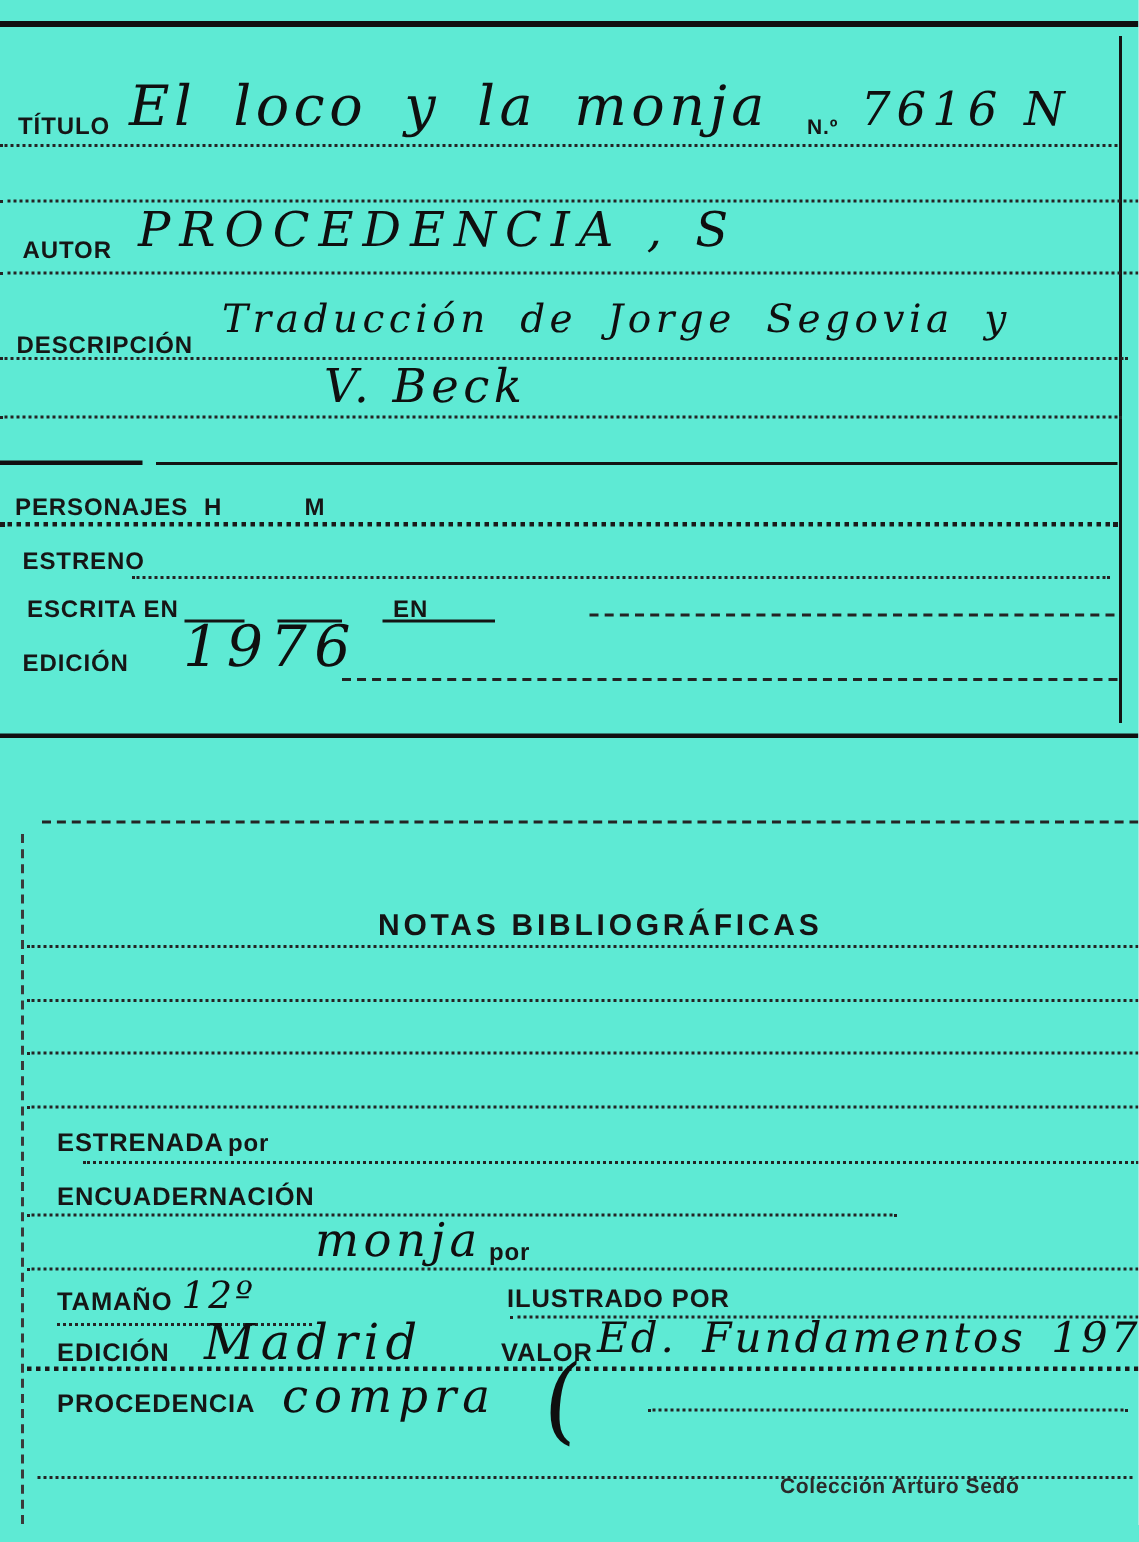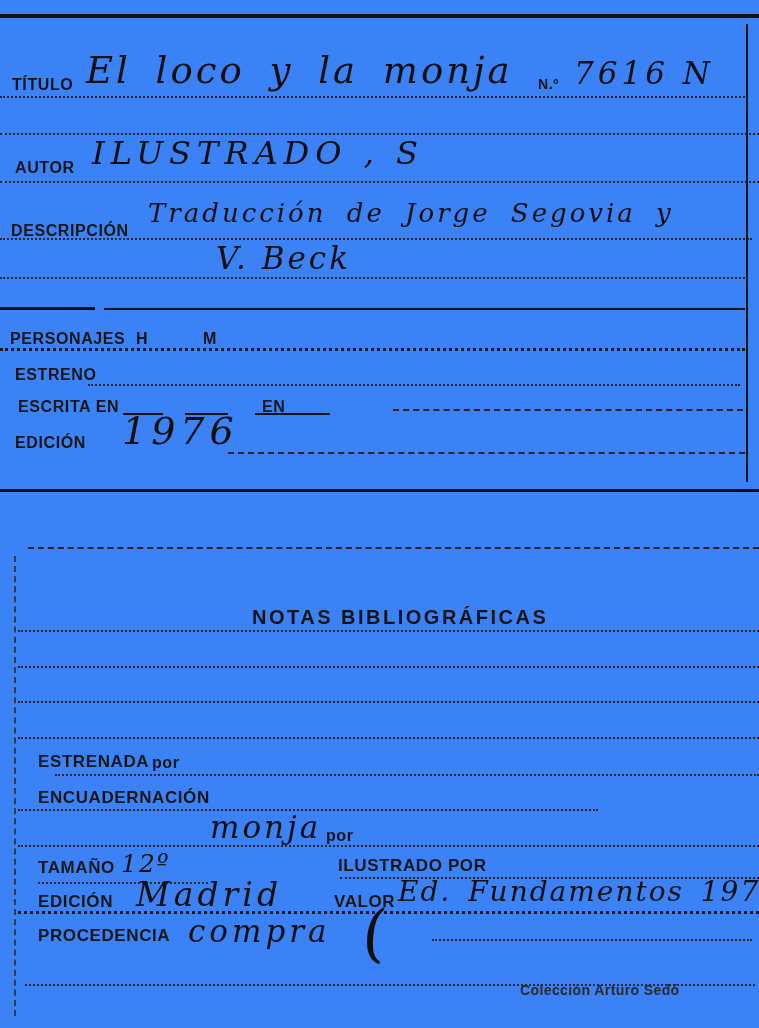--- a/index.html
+++ b/index.html
@@ -1,20 +1,20 @@
 <!DOCTYPE html>
 <html><head>
 <meta charset="utf-8">
 <style>
   html,body{margin:0;padding:0;background:#e8e8e8;}
   .page{
     position:relative;
     width:759px;height:1028px;
     margin:0 auto;
-    background:#3b82f6;
+    background:#5eead4;
     overflow:hidden;
     font-family:"Liberation Sans",sans-serif;
     color:#1a1a1a;
   }
   .label{
     position:absolute;
     font-family:"Liberation Sans",sans-serif;
     font-weight:700;
     font-size:16px;
     letter-spacing:0.6px;
@@ -69,21 +69,21 @@
 
   <span class="label" style="left:12px;top:76px;">TÍTULO</span>
   <span class="hw" style="left:86px;top:52px;font-size:37px;letter-spacing:3px;word-spacing:10px;">El loco y la monja</span>
   <span class="label sm" style="left:538px;top:76px;">N.º</span>
   <span class="hw" style="left:574px;top:58px;font-size:31px;letter-spacing:4px;">7616 N</span>
   <div class="hline dot2" style="left:0;top:96px;width:745px;"></div>
 
   <div class="hline dot2" style="left:0;top:133px;width:759px;"></div>
 
   <span class="label" style="left:15px;top:159px;">AUTOR</span>
-  <span class="hw" style="left:92px;top:137px;font-size:32px;letter-spacing:6px;">ILUSTRADO , S</span>
+  <span class="hw" style="left:92px;top:137px;font-size:32px;letter-spacing:6px;">PROCEDENCIA , S</span>
   <div class="hline dot2" style="left:0;top:181px;width:759px;"></div>
 
   <span class="label" style="left:11px;top:222px;">DESCRIPCIÓN</span>
   <span class="hw" style="left:148px;top:200px;font-size:26px;letter-spacing:3px;word-spacing:9px;">Traducción de Jorge Segovia y</span>
   <div class="hline dot2" style="left:0;top:238px;width:752px;"></div>
   <span class="hw" style="left:216px;top:243px;font-size:31px;letter-spacing:3px;">V. Beck</span>
   <div class="hline dot2" style="left:0;top:277px;width:748px;"></div>
 
   <div class="hline sol3" style="left:0;top:307px;width:95px;"></div>
   <div class="hline sol2" style="left:104px;top:308px;width:641px;"></div>

